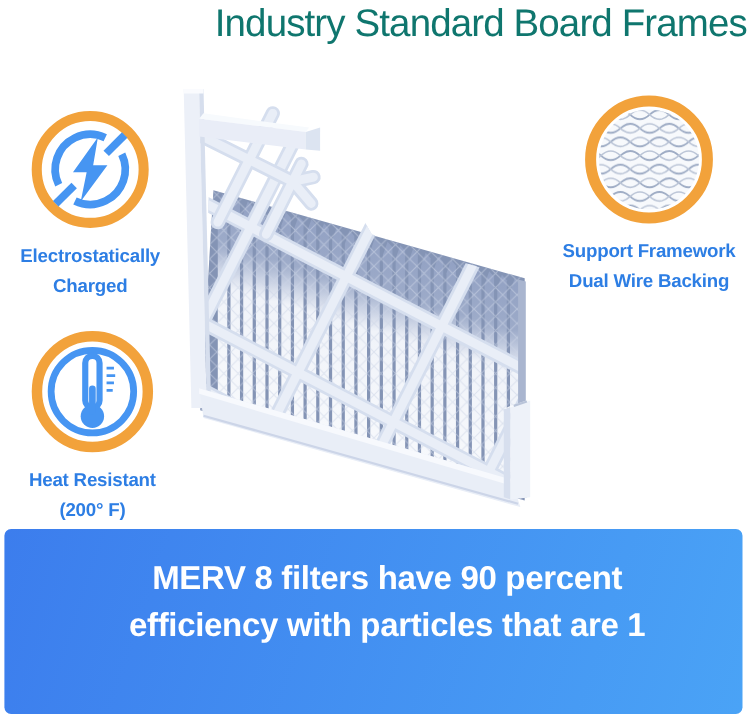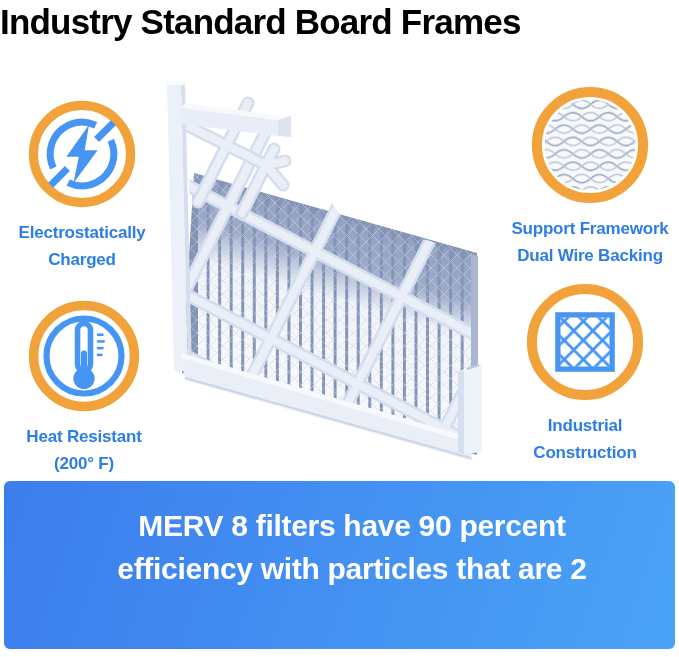--- a/index.html
+++ b/index.html
@@ -2,22 +2,22 @@
 <html><head>
 <meta charset="utf-8">
 <style>
   html,body{margin:0;padding:0;background:#ffffff;}
   .stage{
     position:relative;width:679px;height:657px;background:#ffffff;overflow:hidden;
     font-family:"Liberation Sans",sans-serif;
   }
   .title{
     position:absolute;left:0;top:0;width:679px;margin:0;padding-top:2px;
-    text-align:left;font-size:35px;font-weight:700;letter-spacing:-0.8px;
-    color:#000000;
+    text-align:right;font-size:35px;font-weight:400;letter-spacing:-0.8px;
+    color:#0f766e;
   }
   .feature{position:absolute;text-align:center;}
   .feature .icon{display:block;margin:0 auto;}
   .feature .label{
     margin-top:11px;font-size:17px;line-height:27px;font-weight:700;
     color:#2d7ee4;letter-spacing:-0.2px;
   }
   #feat-1{left:-8px;top:100px;width:180px;}
   #feat-1 .icon{width:108px;height:108px;}
   #feat-2{left:500px;top:86px;width:180px;}
@@ -92,36 +92,20 @@
         <line x1="61.5" y1="43" x2="67.5" y2="43"></line>
         <line x1="61.5" y1="49" x2="66.5" y2="49"></line>
       </g>
     </svg>
     <div class="label">
       <div>Heat Resistant</div>
       <div>(200° F)</div>
     </div>
   </div>
 
-  <div class="feature" id="feat-4">
-    <svg class="icon" viewBox="0 0 100 100">
-      <defs>
-        <pattern id="p4" width="16.2" height="16.2" patternUnits="userSpaceOnUse">
-          <path d="M0 0 L16.2 16.2 M16.2 0 L0 16.2" stroke="#4695F2" stroke-width="2.4" fill="none"></path>
-        </pattern>
-      </defs>
-      <circle cx="50" cy="50" r="45" fill="#ffffff" stroke="#F2A23B" stroke-width="8.5"></circle>
-      <rect x="27" y="27" width="46" height="46" fill="#ffffff" stroke="#4695F2" stroke-width="4.5"></rect>
-      <rect x="29" y="29" width="42" height="42" fill="url(#p4)"></rect>
-    </svg>
-    <div class="label">
-      <div>Industrial</div>
-      <div>Construction</div>
-    </div>
-  </div>
 
   <div class="product">
     <svg id="filterSvg" viewBox="0 0 348 402" width="348" height="402">
       <defs>
         <linearGradient id="pleatGrad" x1="0" y1="0" x2="0" y2="1">
           <stop offset="0" stop-color="#92a1c3"></stop>
           <stop offset="0.24" stop-color="#9dabc9"></stop>
           <stop offset="0.34" stop-color="#c6cfe2"></stop>
           <stop offset="0.44" stop-color="#f0f3f9"></stop>
           <stop offset="1" stop-color="#f7f9fc"></stop>
@@ -220,17 +204,17 @@
         <polygon points="306,297 324,291 324,379 306,381" fill="#eef2f9"></polygon>
         <polygon points="300,299 306,296 324,290 318,294" fill="#f8fafd"></polygon>
         <path d="M309 296 L321 292" stroke="#b9c4d9" stroke-width="2" fill="none"></path>
       </g>
     </svg>
   </div>
 
   <div class="banner">
     <div class="wrap">
       <div class="line">MERV 8 filters have 90 percent</div>
-      <div class="line">efficiency with particles that are 2</div>
+      <div class="line">efficiency with particles that are 1</div>
     </div>
   </div>
 
 </div>
 
 </body></html>

